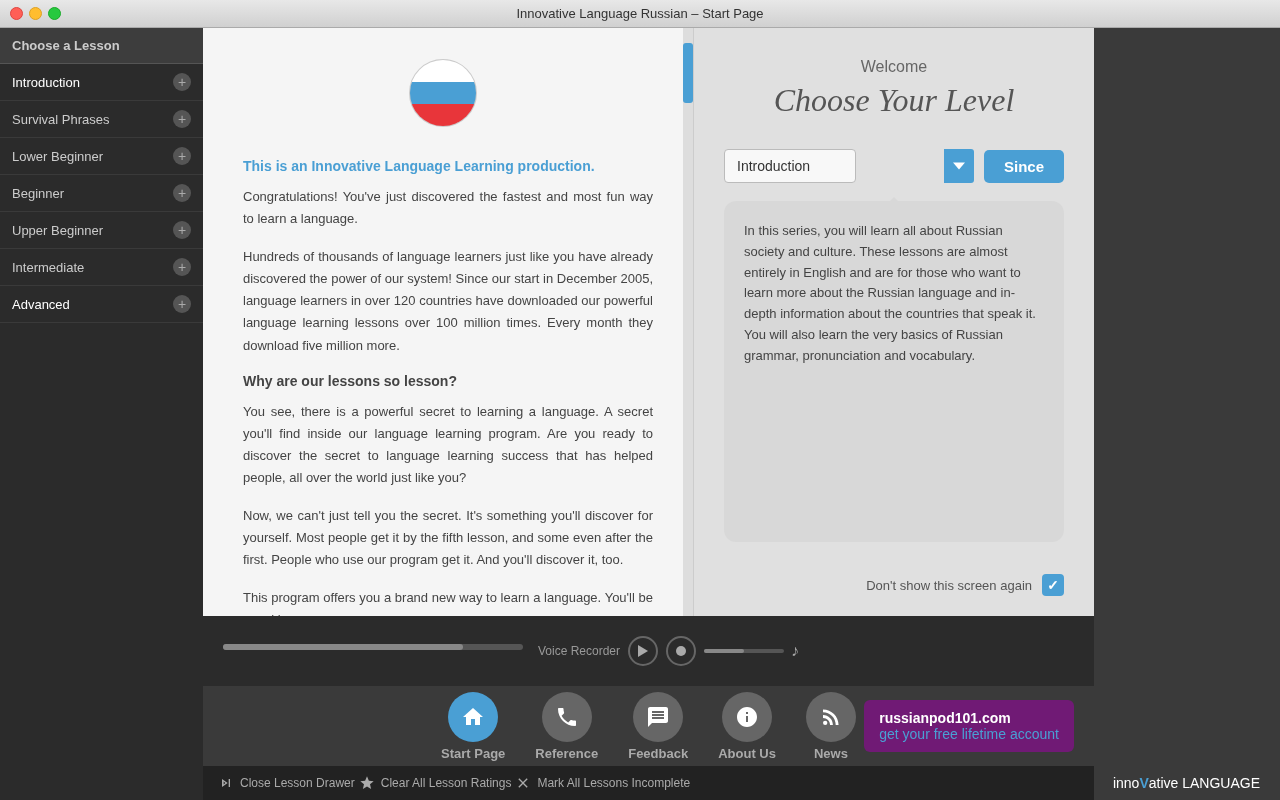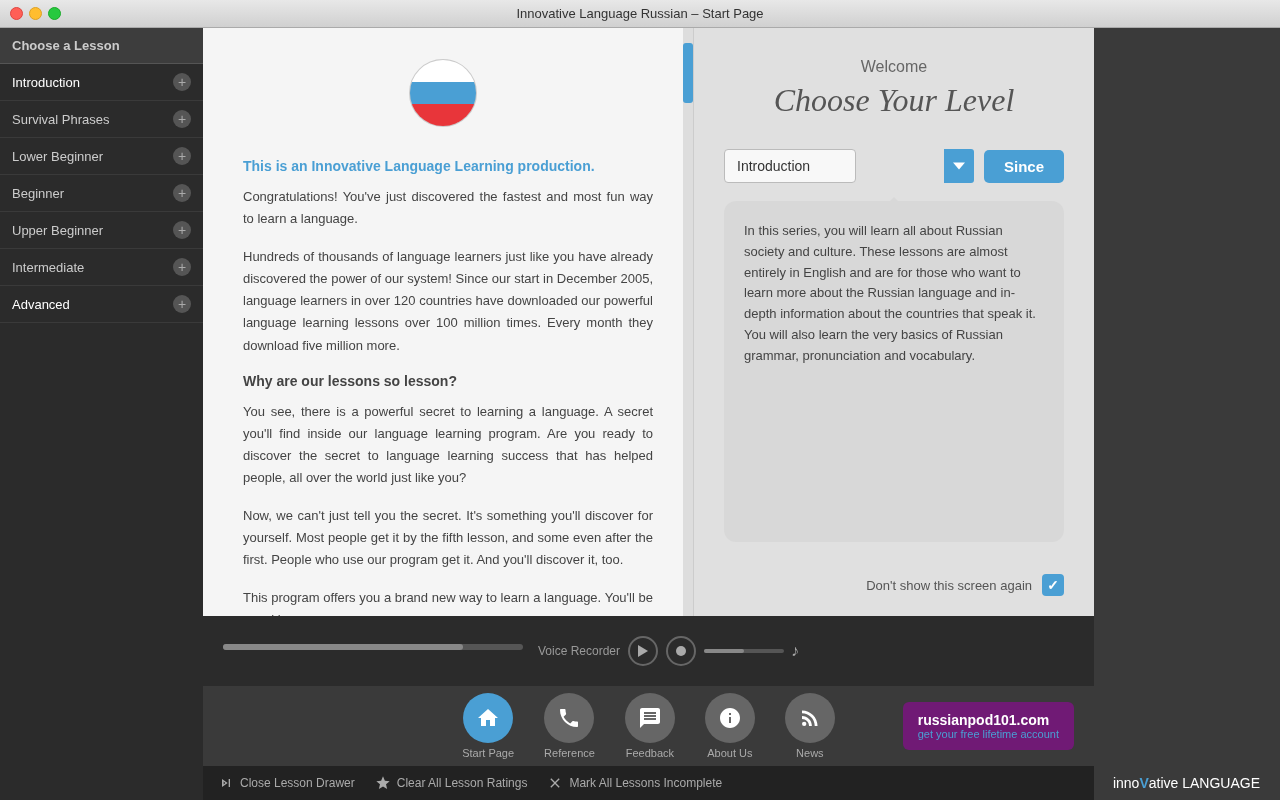--- a/index.html
+++ b/index.html
@@ -159,35 +159,35 @@
     }
     .nav-icon-item {
       display: flex; flex-direction: column; align-items: center; gap: 4px; cursor: pointer;
     }
     .nav-icon-circle {
       width: 50px; height: 50px; border-radius: 50%;
       display: flex; align-items: center; justify-content: center;
     }
     .nav-icon-circle.home-active { background: #4a9fd4; }
     .nav-icon-circle.gray-icon { background: #666; }
-    .nav-icon-label { font-size: 11px; color: #aaa; }
+    .nav-icon-label { font-size: 13px; color: #aaa; font-weight: bold; }
     .nav-icon-circle svg { width: 24px; height: 24px; fill: white; }
 
     
     .branding-area {
       position: absolute; right: 20px;
       background: #701a75; border-radius: 6px; padding: 10px 15px; cursor: pointer; margin-left: 13px;
     }
     .brand-url { font-size: 14px; color: #fff; font-weight: 600; }
-    .brand-sub { font-size: 11px; color: #4a9fd4; }
+    .brand-sub { font-size: 14px; color: #4a9fd4; }
 
     
     .footer-bar {
       height: 34px; background: #222; display: flex; align-items: center;
-      padding: 0 15px; gap: 20px;
+      padding: 0 15px; gap: 4px;
     }
     .footer-btn {
       display: flex; align-items: center; gap: 6px; cursor: pointer; color: #aaa; font-size: 12px;
     }
     .footer-btn svg { width: 16px; height: 16px; fill: #aaa; }
   </style>
 </head>
 <body>
 
 <div class="title-bar">

